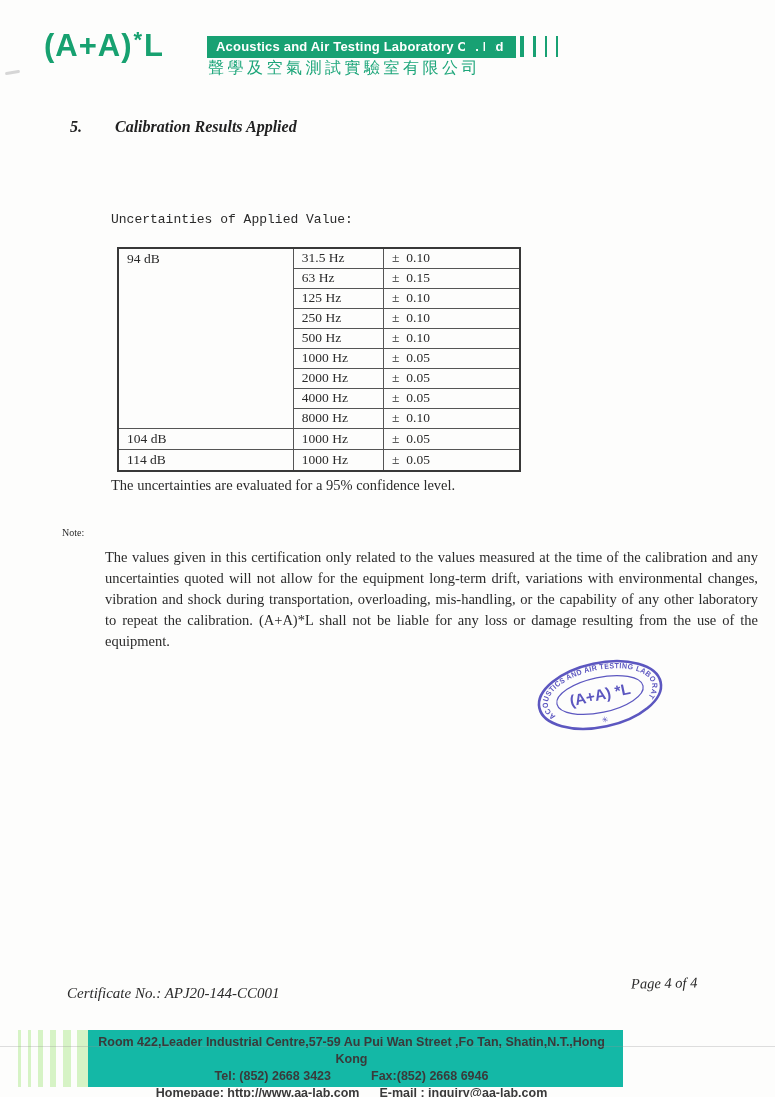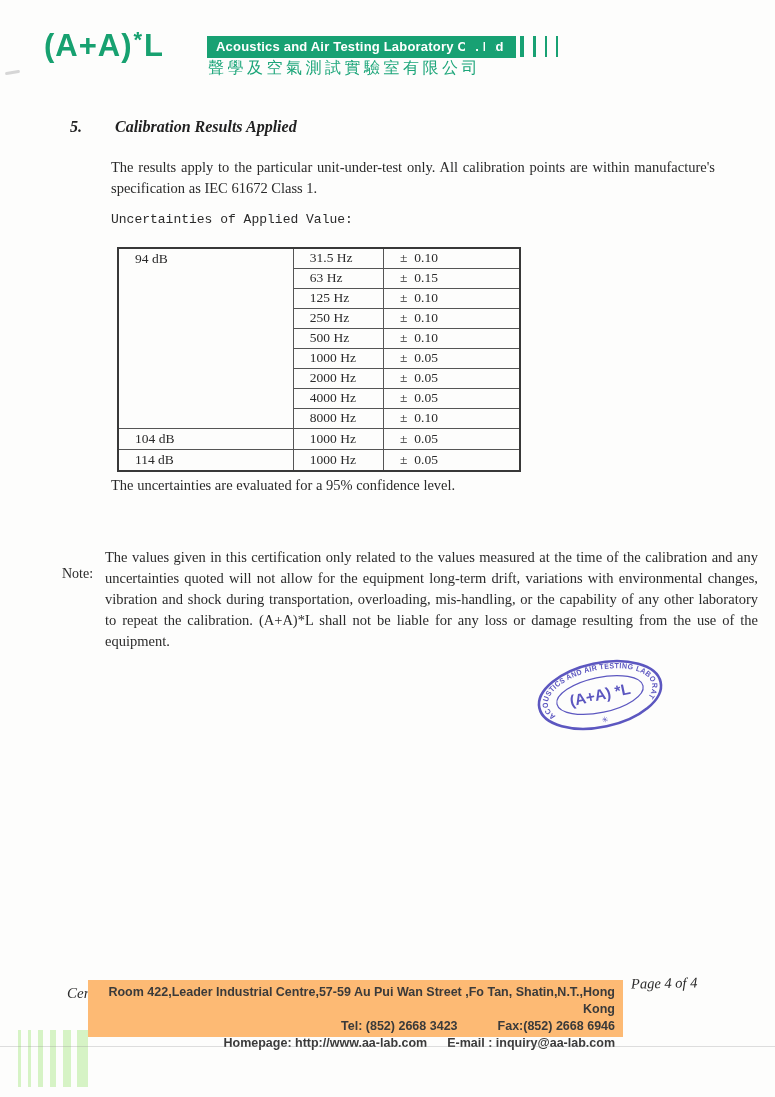--- a/index.html
+++ b/index.html
@@ -64,32 +64,32 @@
   .table-caption { position: absolute; left: 111px; top: 212px; font-size: 13px; font-family: Liberation Mono, monospace; }
 
   
   table.unc {
     position: absolute; left: 117px; top: 247px; width: 404px;
     border-collapse: collapse; font-size: 13.5px; color: #2a2a2a;
     border: 2px solid #383838;
   }
   table.unc td {
     border: 1px solid #555555;
-    padding: 1px 8px 2px 16px;
+    padding: 1px 8px 2px 8px;
     height: 17px; white-space: pre;
     vertical-align: middle;
   }
   table.unc td.level { width: 171px; vertical-align: top; padding-top: 2px; }
   table.unc td.freq  { width: 88px; }
   table.unc td.unc   { width: 133px; }
 
   .confidence { position: absolute; left: 111px; top: 477px; font-size: 14.5px; }
 
   
-  .note-label { position: absolute; left: 62px; top: 527px; font-size: 14px; margin-top: 39px; }
+  .note-label { position: absolute; left: 62px; top: 527px; font-size: 10px; }
   .note-text {
     position: absolute; left: 62px; top: 547px; width: 653px;
     font-size: 14.5px; line-height: 21px; text-align: justify; margin-left: 43px;
   }
 
   
   .stamp { position: absolute; left: 526px; top: 643px; opacity: 0.92; }
 
   
   .cert-no {
@@ -105,25 +105,25 @@
   
   .footer-stripes {
     position: absolute; left: 18px; top: 1030px; width: 70px; height: 57px;
     display: flex; align-items: stretch;
   }
   .footer-stripes span { background: #d6f3c5; display: block; }
   .fs1 { width: 3px; margin-right: 7px; } .fs2 { width: 4px; margin-right: 7px; }
   .fs3 { width: 5px; margin-right: 7px; } .fs4 { width: 7px; margin-right: 7px; }
   .fs5 { width: 10px; margin-right: 6px; } .fs6 { width: 12px; }
   .footer-box {
-    position: absolute; left: 88px; top: 980px; width: 535px; height: 57px;
-    background: #fdba74;
+    position: absolute; left: 88px; top: 1030px; width: 535px; height: 57px;
+    background: #14b8a6;
     font-family: "Liberation Sans", sans-serif;
     font-weight: bold; font-size: 12.5px; line-height: 17px;
-    color: #3a3a3a; text-align: right;
+    color: #3a3a3a; text-align: center;
     padding: 4px 8px 0 0;
   }
   .gap40 { display: inline-block; width: 40px; }
   .gap20 { display: inline-block; width: 20px; }
   .scan-line {
     position: absolute; left: 0; top: 1046px; width: 775px; height: 1px;
     background: rgba(150,150,150,0.3);
   }
 </style>
 </head>
@@ -143,21 +143,20 @@
       <span class="bb6"></span>
       <span class="bb7"></span>
   </div>
   <div class="chinese">聲學及空氣測試實驗室有限公司</div>
 
   <div class="section-heading">
     <span class="num">5.</span>
     <span>Calibration Results Applied</span>
   </div>
 
-  <div class="body-par">The results apply to the particular unit-under-test only. All calibration points are within manufacture's specification as IEC 61672 Class 1.</div>
   <div class="table-caption">Uncertainties of Applied Value:</div>
 
   <table class="unc">
     <tbody>
       <tr>
         <td class="level" rowspan="9">94 dB</td>
         <td class="freq">31.5 Hz</td>
         <td class="unc">±  0.10</td>
       </tr>
       <tr>

